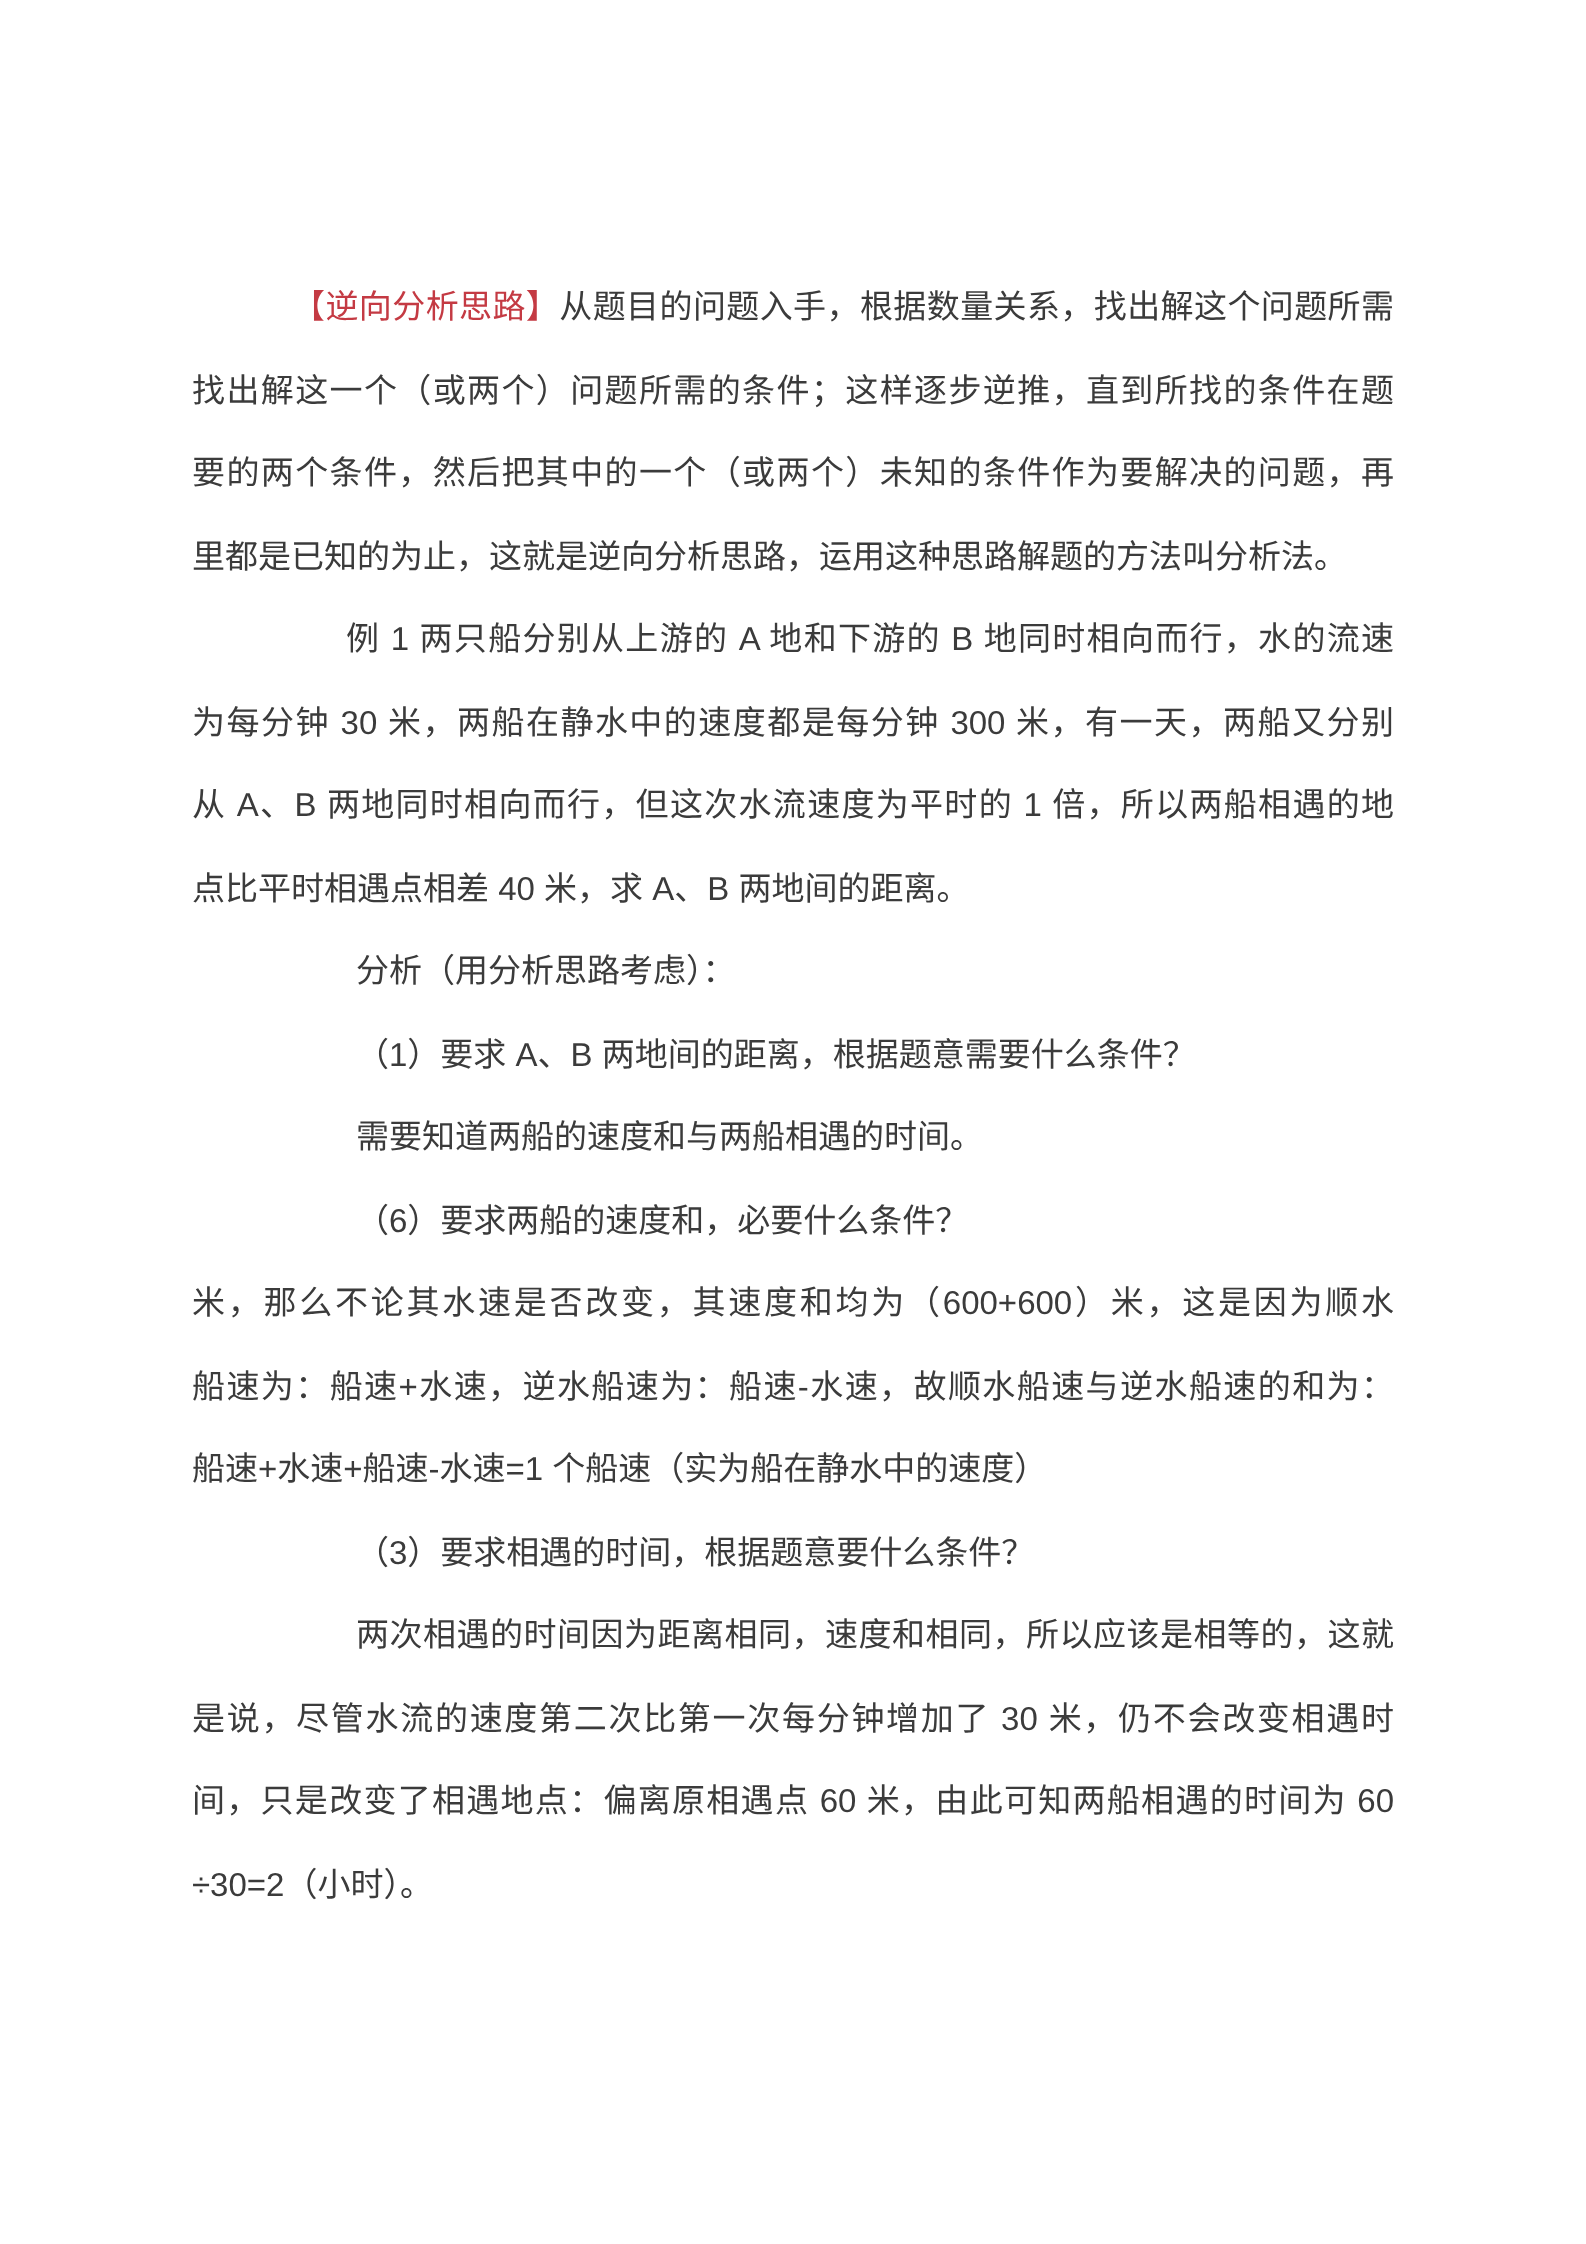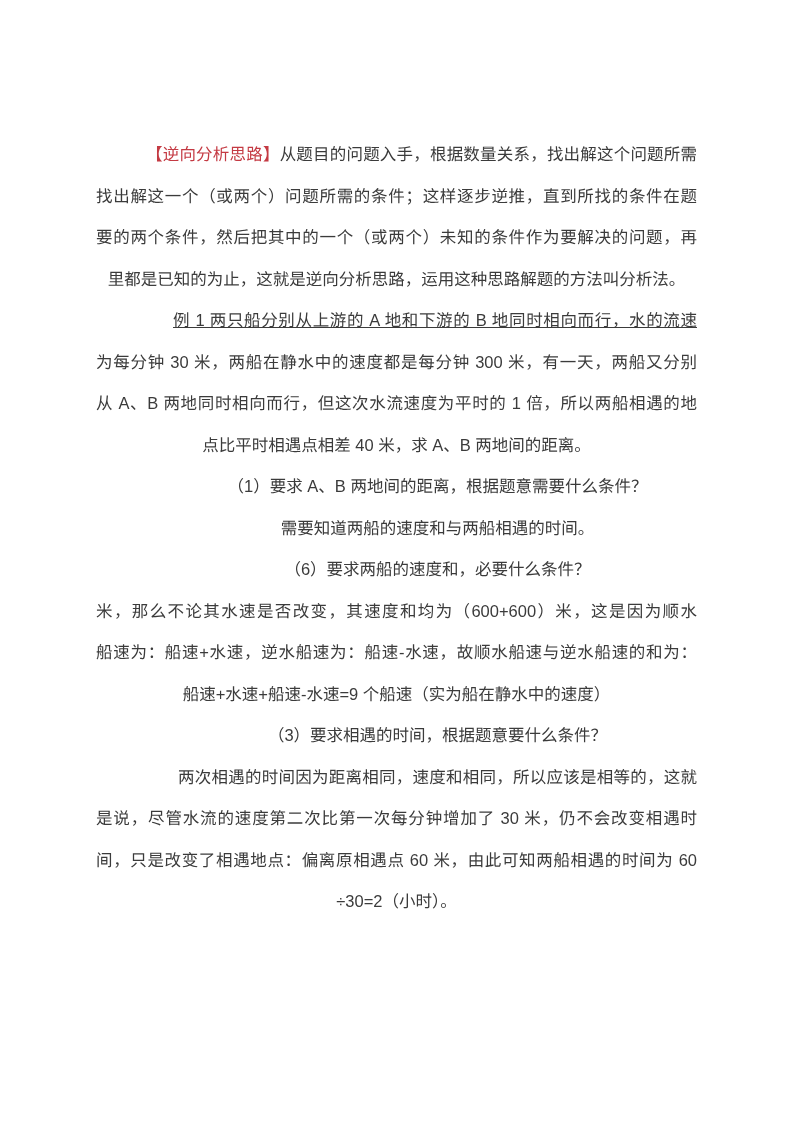--- a/index.html
+++ b/index.html
@@ -32,24 +32,24 @@
   }
   
   .j::after {
     content: "";
     display: inline-block;
     width: 100%;
     height: 0;
     vertical-align: top;
   }
   
-  .l { text-align: center; }
+  .l { text-align: left; }
   
   .ind-a { padding-left: 50px; }  
-  .ind-b { padding-left: 77px; text-decoration: underline; }  
+  .ind-b { padding-left: 77px; }  
   .ind-c { padding-left: 82px; }  
   .red { color: #c43a43; }
 </style>
 </head>
 <body>
 
 <div class="page">
   <div class="content">
 
     <div class="para">
@@ -59,37 +59,40 @@
       <div class="line l">里都是已知的为止，这就是逆向分析思路，运用这种思路解题的方法叫分析法。</div>
     </div>
 
     <div class="para">
       <div class="line j ind-b">例 1 两只船分别从上游的 A 地和下游的 B 地同时相向而行，水的流速</div>
       <div class="line j">为每分钟 30 米，两船在静水中的速度都是每分钟 300 米，有一天，两船又分别</div>
       <div class="line j">从 A、B 两地同时相向而行，但这次水流速度为平时的 1 倍，所以两船相遇的地</div>
       <div class="line l">点比平时相遇点相差 40 米，求 A、B 两地间的距离。</div>
     </div>
 
+    <div class="para">
+      <div class="line l ind-c">分析（用分析思路考虑）：</div>
+    </div>
 
     <div class="para">
       <div class="line l ind-c">（1）要求 A、B 两地间的距离，根据题意需要什么条件？</div>
     </div>
 
     <div class="para">
       <div class="line l ind-c">需要知道两船的速度和与两船相遇的时间。</div>
     </div>
 
     <div class="para">
       <div class="line l ind-c">（6）要求两船的速度和，必要什么条件？</div>
     </div>
 
     <div class="para">
       <div class="line j">米，那么不论其水速是否改变，其速度和均为（600+600）米，这是因为顺水</div>
       <div class="line j">船速为：船速+水速，逆水船速为：船速-水速，故顺水船速与逆水船速的和为：</div>
-      <div class="line l">船速+水速+船速-水速=9 个船速（实为船在静水中的速度）</div>
+      <div class="line l">船速+水速+船速-水速=1 个船速（实为船在静水中的速度）</div>
     </div>
 
     <div class="para">
       <div class="line l ind-c">（3）要求相遇的时间，根据题意要什么条件？</div>
     </div>
 
     <div class="para">
       <div class="line j ind-c">两次相遇的时间因为距离相同，速度和相同，所以应该是相等的，这就</div>
       <div class="line j">是说，尽管水流的速度第二次比第一次每分钟增加了 30 米，仍不会改变相遇时</div>
       <div class="line j">间，只是改变了相遇地点：偏离原相遇点 60 米，由此可知两船相遇的时间为 60</div>

